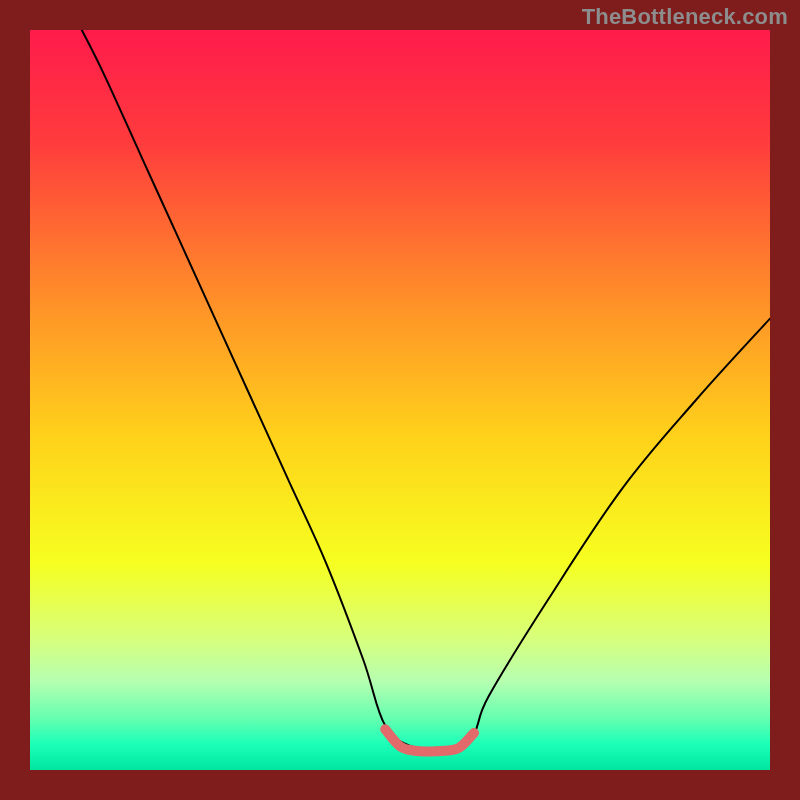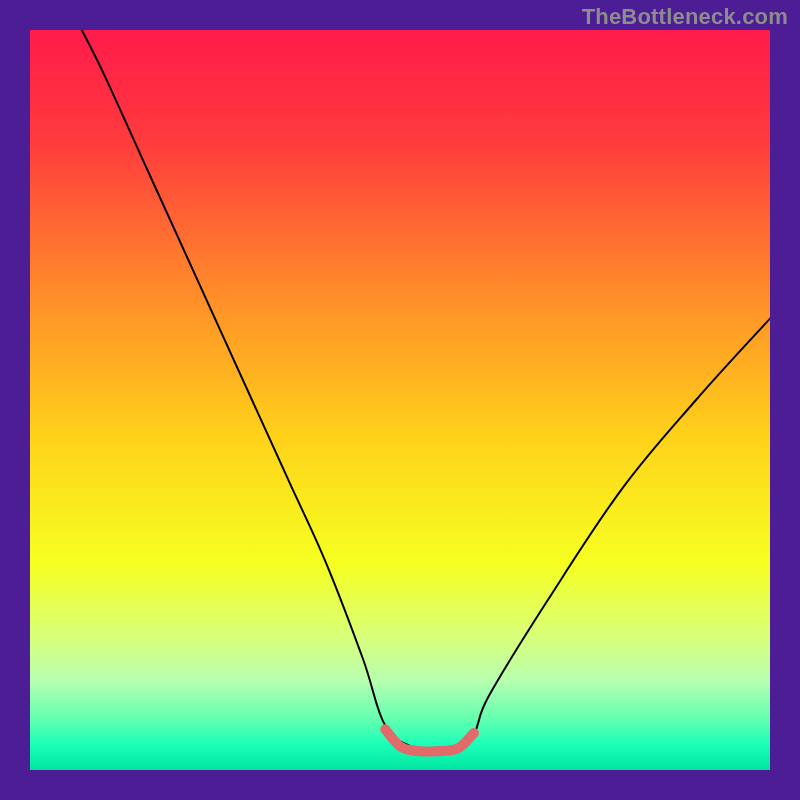--- a/index.html
+++ b/index.html
@@ -9,21 +9,21 @@
     height: 800px;
     background: #000;
     overflow: hidden;
   }
   .frame {
     position: absolute;
     left: 0;
     top: 0;
     width: 800px;
     height: 800px;
-    background: #4c1d95;
+    background: #7f1d1d;
   }
   .plot {
     position: absolute;
     left: 30px;
     top: 30px;
     width: 740px;
     height: 740px;
     overflow: hidden;
   }
   .gradient {

